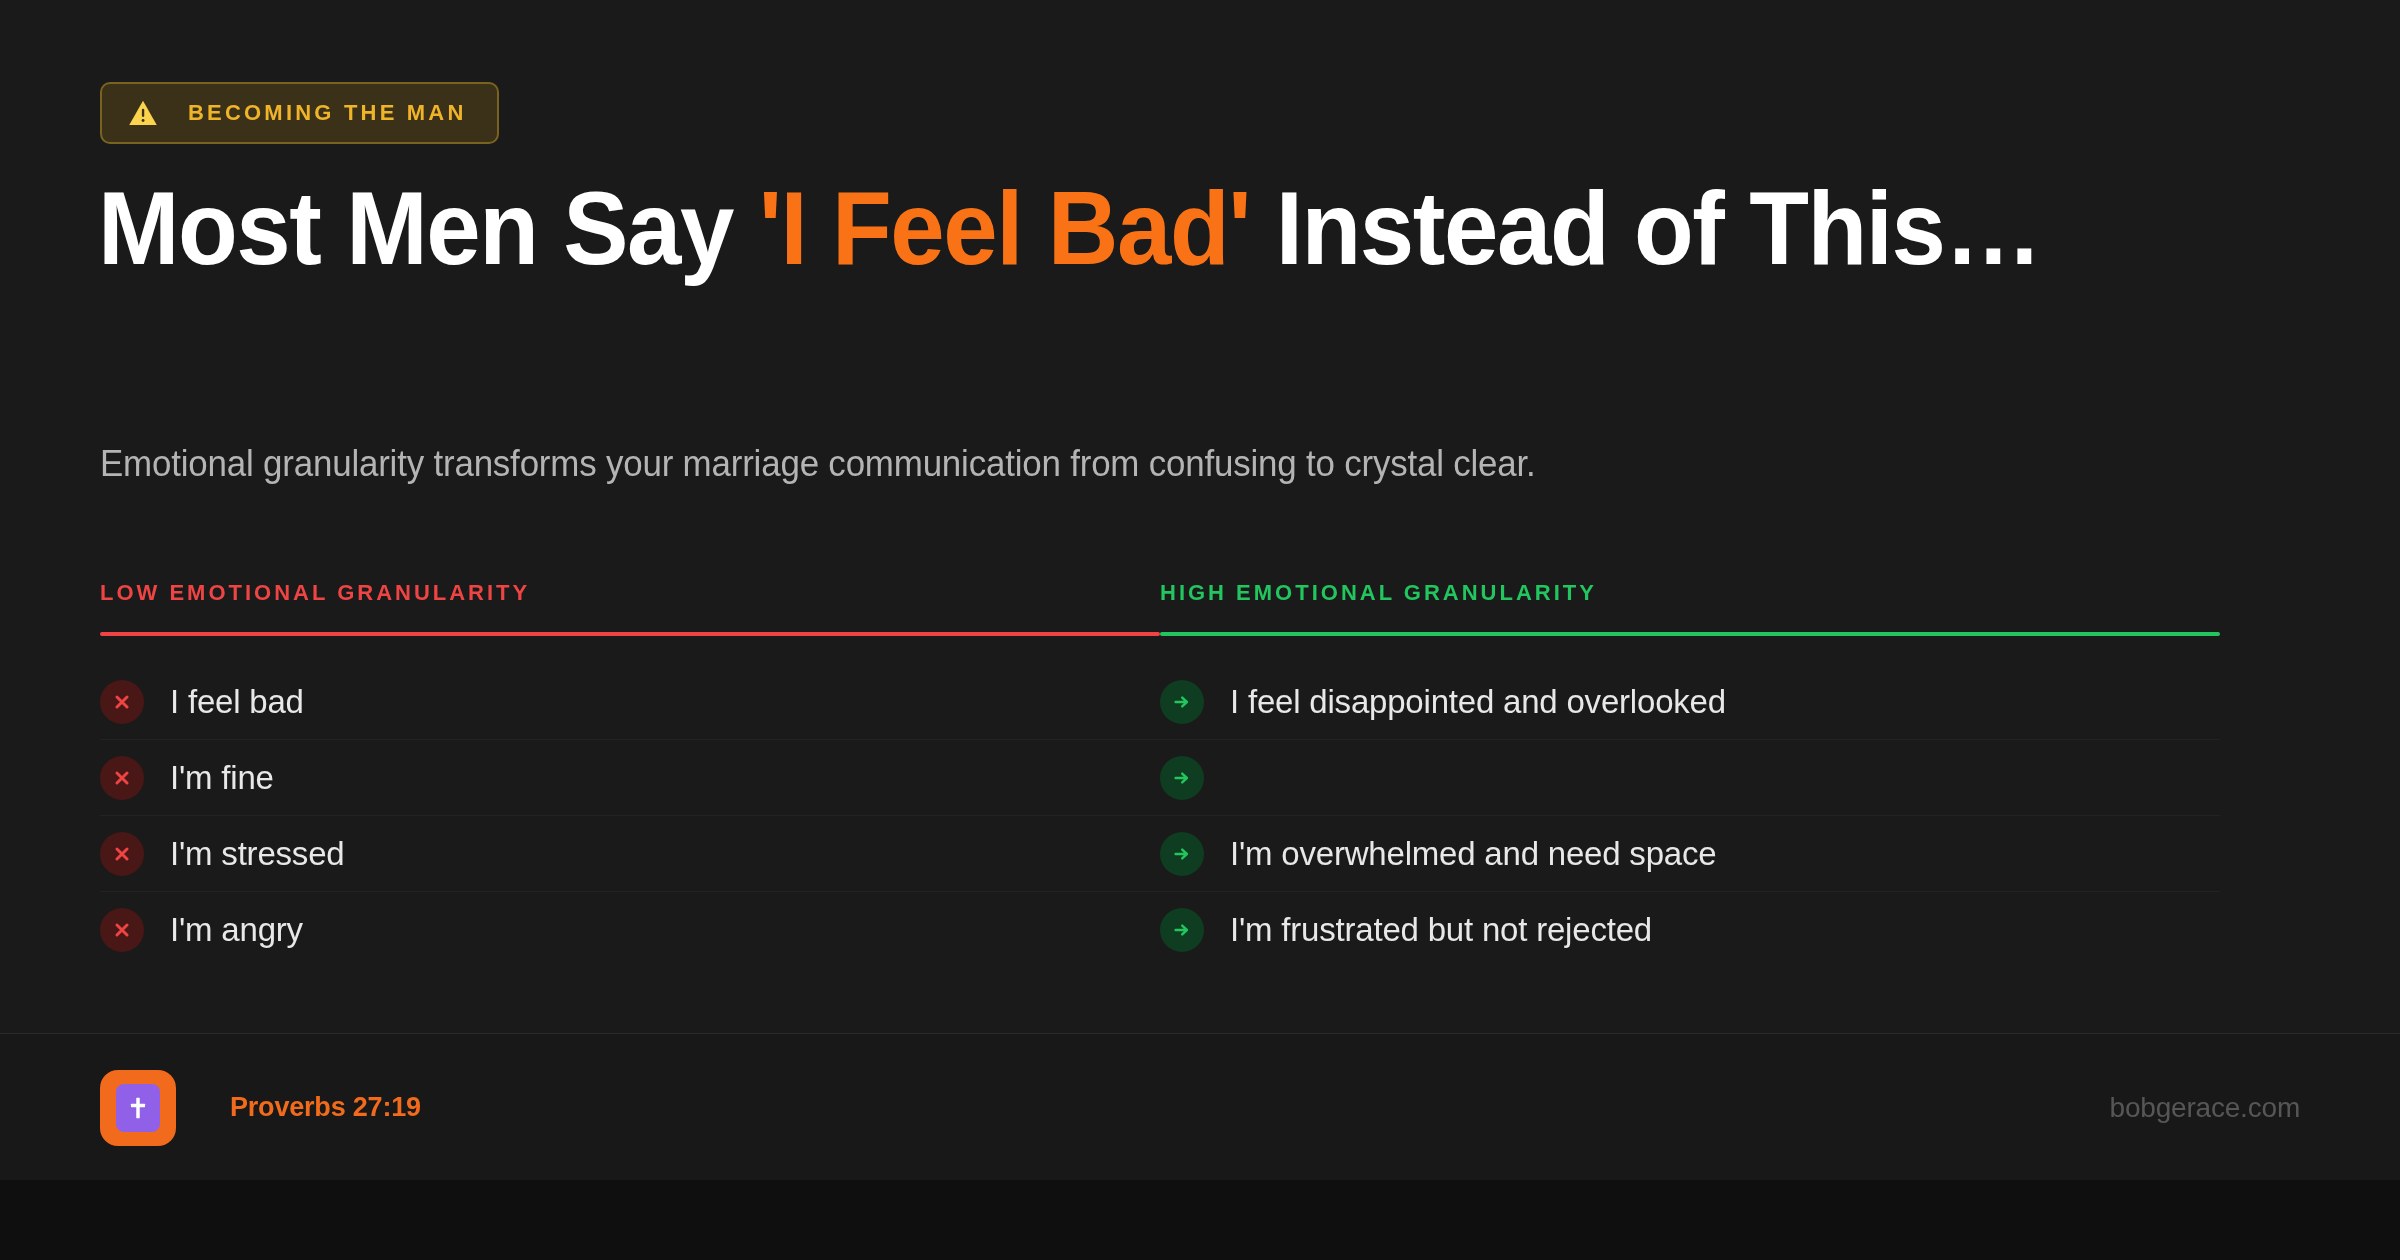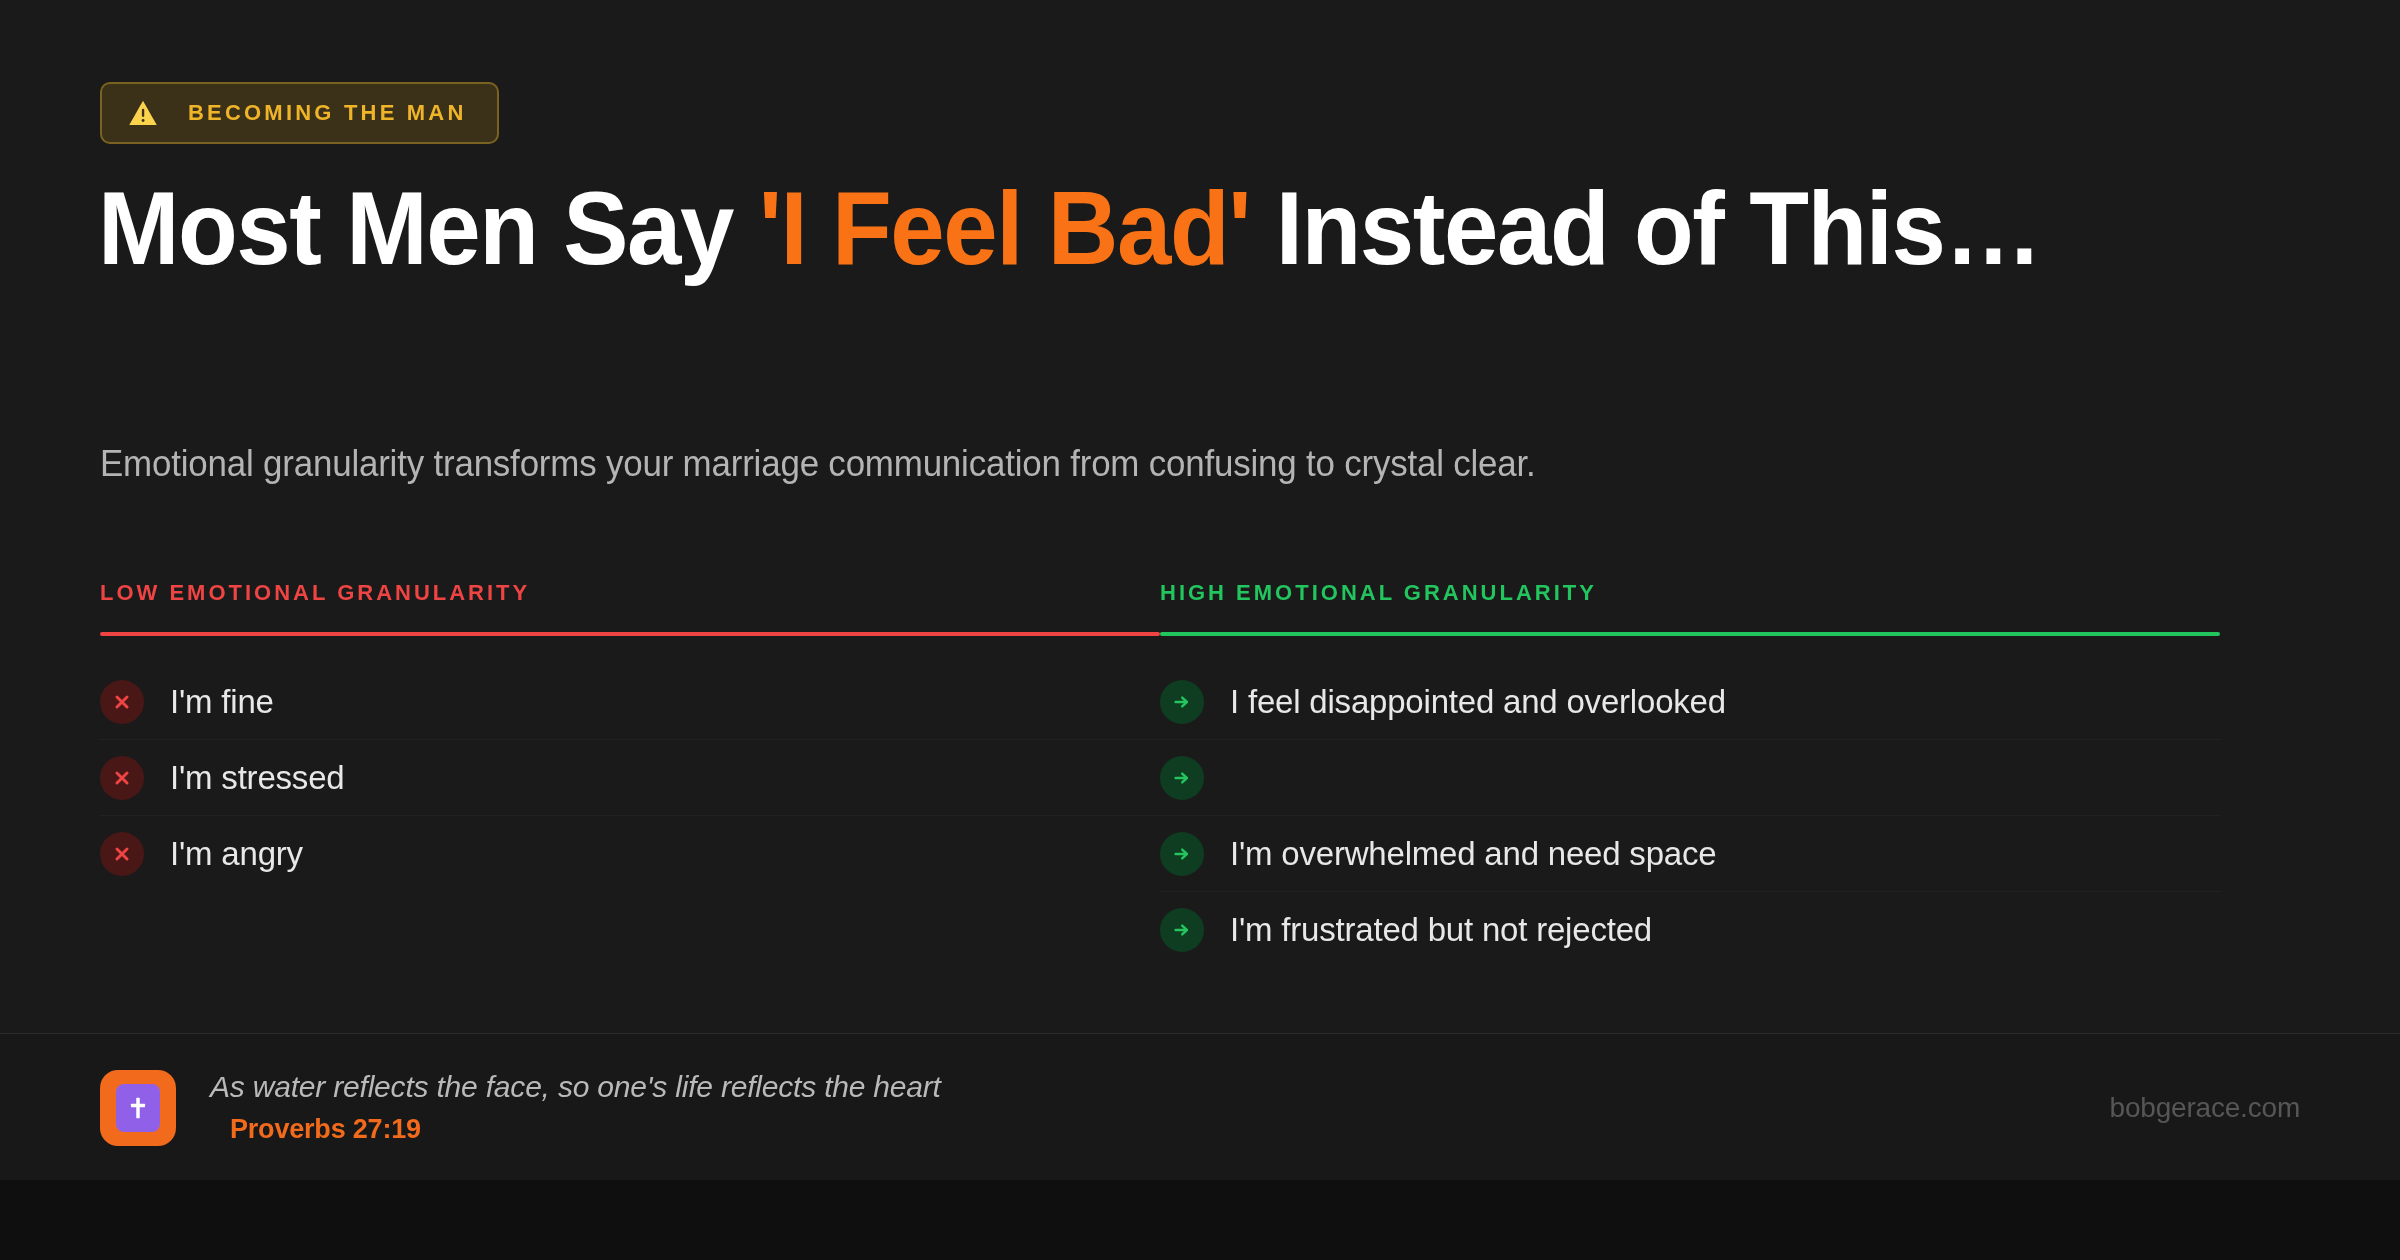--- a/index.html
+++ b/index.html
@@ -220,20 +220,28 @@
 
   <div class="subtitle">Emotional granularity transforms your marriage communication from confusing to crystal clear.</div>
 
   <div class="columns">
 
     <div class="col">
       <div class="col-title low">LOW EMOTIONAL GRANULARITY</div>
       <div class="col-rule low"></div>
       <div class="items">
 
+        <div class="item">
+          <span class="bullet cross">
+            <svg viewBox="0 0 24 24" width="22" height="22" aria-hidden="true">
+              <path d="M6.5 6.5 L17.5 17.5 M17.5 6.5 L6.5 17.5" stroke="#ef4444" stroke-width="3.2" stroke-linecap="round"></path>
+            </svg>
+          </span>
+          <span class="item-label">I feel bad</span>
+        </div>
 
         <div class="item">
           <span class="bullet cross">
             <svg viewBox="0 0 24 24" width="22" height="22" aria-hidden="true">
               <path d="M6.5 6.5 L17.5 17.5 M17.5 6.5 L6.5 17.5" stroke="#ef4444" stroke-width="3.2" stroke-linecap="round"></path>
             </svg>
           </span>
           <span class="item-label">I'm fine</span>
         </div>
 
@@ -307,20 +315,19 @@
     <div class="footer-inner">
       <span class="verse-icon">
         <span class="verse-icon-inner">
           <svg viewBox="0 0 24 24" width="26" height="30" aria-hidden="true">
             <rect x="10.4" y="2.5" width="3.2" height="19" rx="0.6" fill="#ffffff"></rect>
             <rect x="5.5" y="8.0" width="13" height="3.2" rx="0.6" fill="#ffffff"></rect>
           </svg>
         </span>
       </span>
       <span class="verse-text">
-        <span class="verse-quote">As water reflects the face, so one's life reflects the heart</span>
         <span class="verse-ref">Proverbs 27:19</span>
       </span>
       <span class="site">bobgerace.com</span>
     </div>
   </div>
 
 </div>
 
 </body></html>

